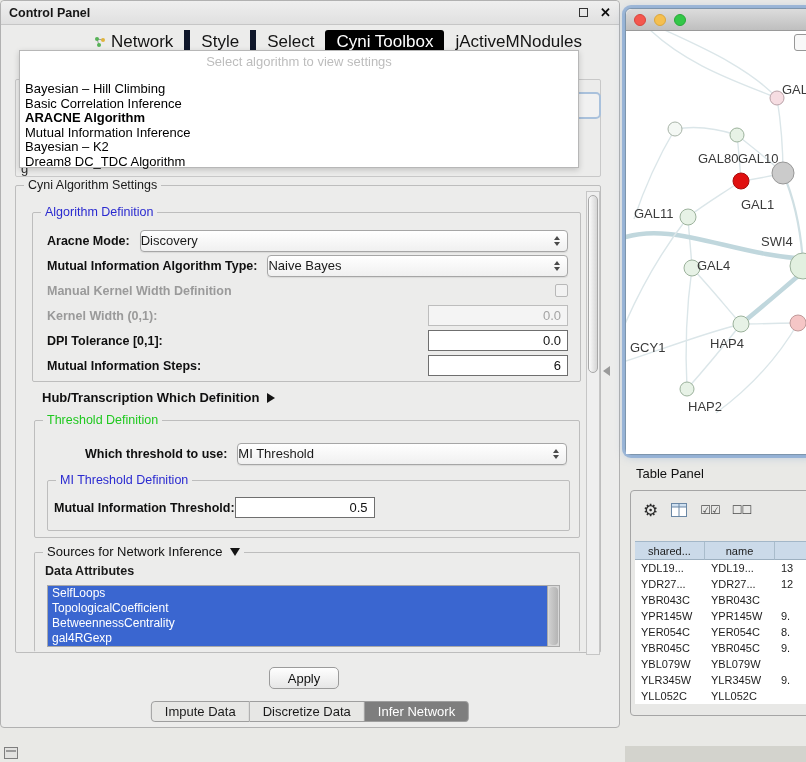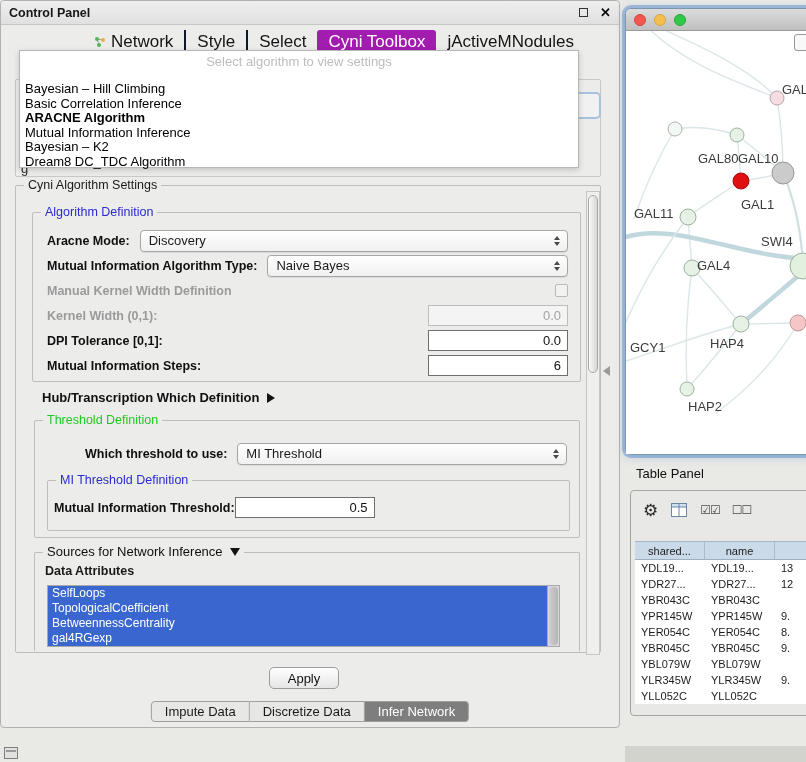--- a/index.html
+++ b/index.html
@@ -8,22 +8,22 @@
 
 
 #cp{position:absolute;left:0;top:8;width:620px;height:728px;background:#ececeb;border:1px solid #b1b1b1;border-radius:4px}
 #cp-title{height:24px;border-bottom:1px solid #c6c6c6;background:linear-gradient(#efefef,#e0e0e0);display:flex;align-items:center;padding:0 8px;font-size:12.5px;font-weight:600;color:#161616;border-radius:4px 4px 0 0}
 #cp-title .sp{flex:1}
 .float-ic{width:9px;height:9px;border:1.5px solid #333;margin-right:12px}
 .close-ic{font-size:13px;font-weight:bold;color:#0c0c0c;line-height:1}
 
 #tabs{position:absolute;left:82px;top:29px;height:23px;display:flex;align-items:stretch;font-size:17px}
 .tab{display:flex;align-items:center;gap:5px;padding:0 11px;white-space:nowrap;color:#141414}
-.tab + .tab{border-left:2px solid #0f172a}
-.tab.active{background:#a21caf;color:#fff;border-radius:3px;border-left:none}
+.tab + .tab{border-left:6px solid #0f172a}
+.tab.active{background:#000000;color:#fff;border-radius:3px;border-left:none}
 .tab.active + .tab{border-left:none}
 
 
 #ghost-group{position:absolute;left:14px;top:78px;width:586px;height:98px;border:1px solid #c8c8c8;border-radius:2px;z-index:1}
 #ghost-combo{position:absolute;left:570px;top:91px;width:30px;height:27px;border:2px solid #a9c1dc;border-radius:5px;background:#f1f1f1;z-index:2}
 #ghost-g{position:absolute;left:20px;top:160px;font-size:13px;color:#2c2c2c;z-index:2}
 
 
 #dd{position:absolute;left:18px;top:49px;width:560px;height:118px;background:#fff;border:1px solid #b7b7b7;z-index:40;box-shadow:0 2px 6px rgba(0,0,0,.18);padding-top:3px}
 #dd .ph{text-align:center;color:#bdbdbd;font-size:13px;height:17px}
@@ -34,21 +34,21 @@
 
 .grp{position:absolute;border:1px solid #bdbdbd;border-radius:2px}
 .grp-label{position:absolute;top:-8px;left:8px;background:#ececeb;padding:0 4px;font-size:12.5px;line-height:14px;white-space:nowrap}
 .lbl-blue{color:#2a2ad0}
 .lbl-green{color:#1ec81e}
 #settings{left:14px;top:184px;width:586px;height:468px}
 #algdef{left:16px;top:26px;width:549px;height:170px;padding:15px 12px 0 14px}
 .frow{display:flex;align-items:center;height:25px}
 .flabel{font-size:12.5px;font-weight:bold;color:#101010;white-space:nowrap}
 .flabel.dis{color:#9a9a9a}
-.combo{flex:1;margin-left:10px;height:22px;display:flex;align-items:center;border:1px solid #a6a6a6;border-radius:4px;background:linear-gradient(#ffffff,#f0f0f0);padding-left:8px;font-size:13px;box-shadow:0 1px 1px rgba(0,0,0,.08)}
+.combo{flex:1;margin-left:10px;height:22px;display:flex;align-items:center;border:1px solid #a6a6a6;border-radius:4px;background:linear-gradient(#ffffff,#f0f0f0);font-size:13px;box-shadow:0 1px 1px rgba(0,0,0,.08)}
 .combo-val{flex:1}
 .spin{display:flex;flex-direction:column;gap:2px;padding-right:7px}
 .spin i{display:block;width:0;height:0;border-left:3.5px solid transparent;border-right:3.5px solid transparent}
 .spin .up{border-bottom:4px solid #4a4a4a}
 .spin .dn{border-top:4px solid #4a4a4a}
 .tf{width:140px;height:21px;border:1px solid #6f6f6f;background:#fff;text-align:right;padding-right:6px;font-size:13px;font-family:"Liberation Sans",sans-serif;color:#101010}
 .tf.dis{border:1px solid #bdbdbd;background:#f4f4f4;color:#a4a4a4}
 .cb{width:13px;height:13px;border:1px solid #b8b8b8;border-radius:2px;background:#f2f2f2}
 .spacer{flex:1}
 

